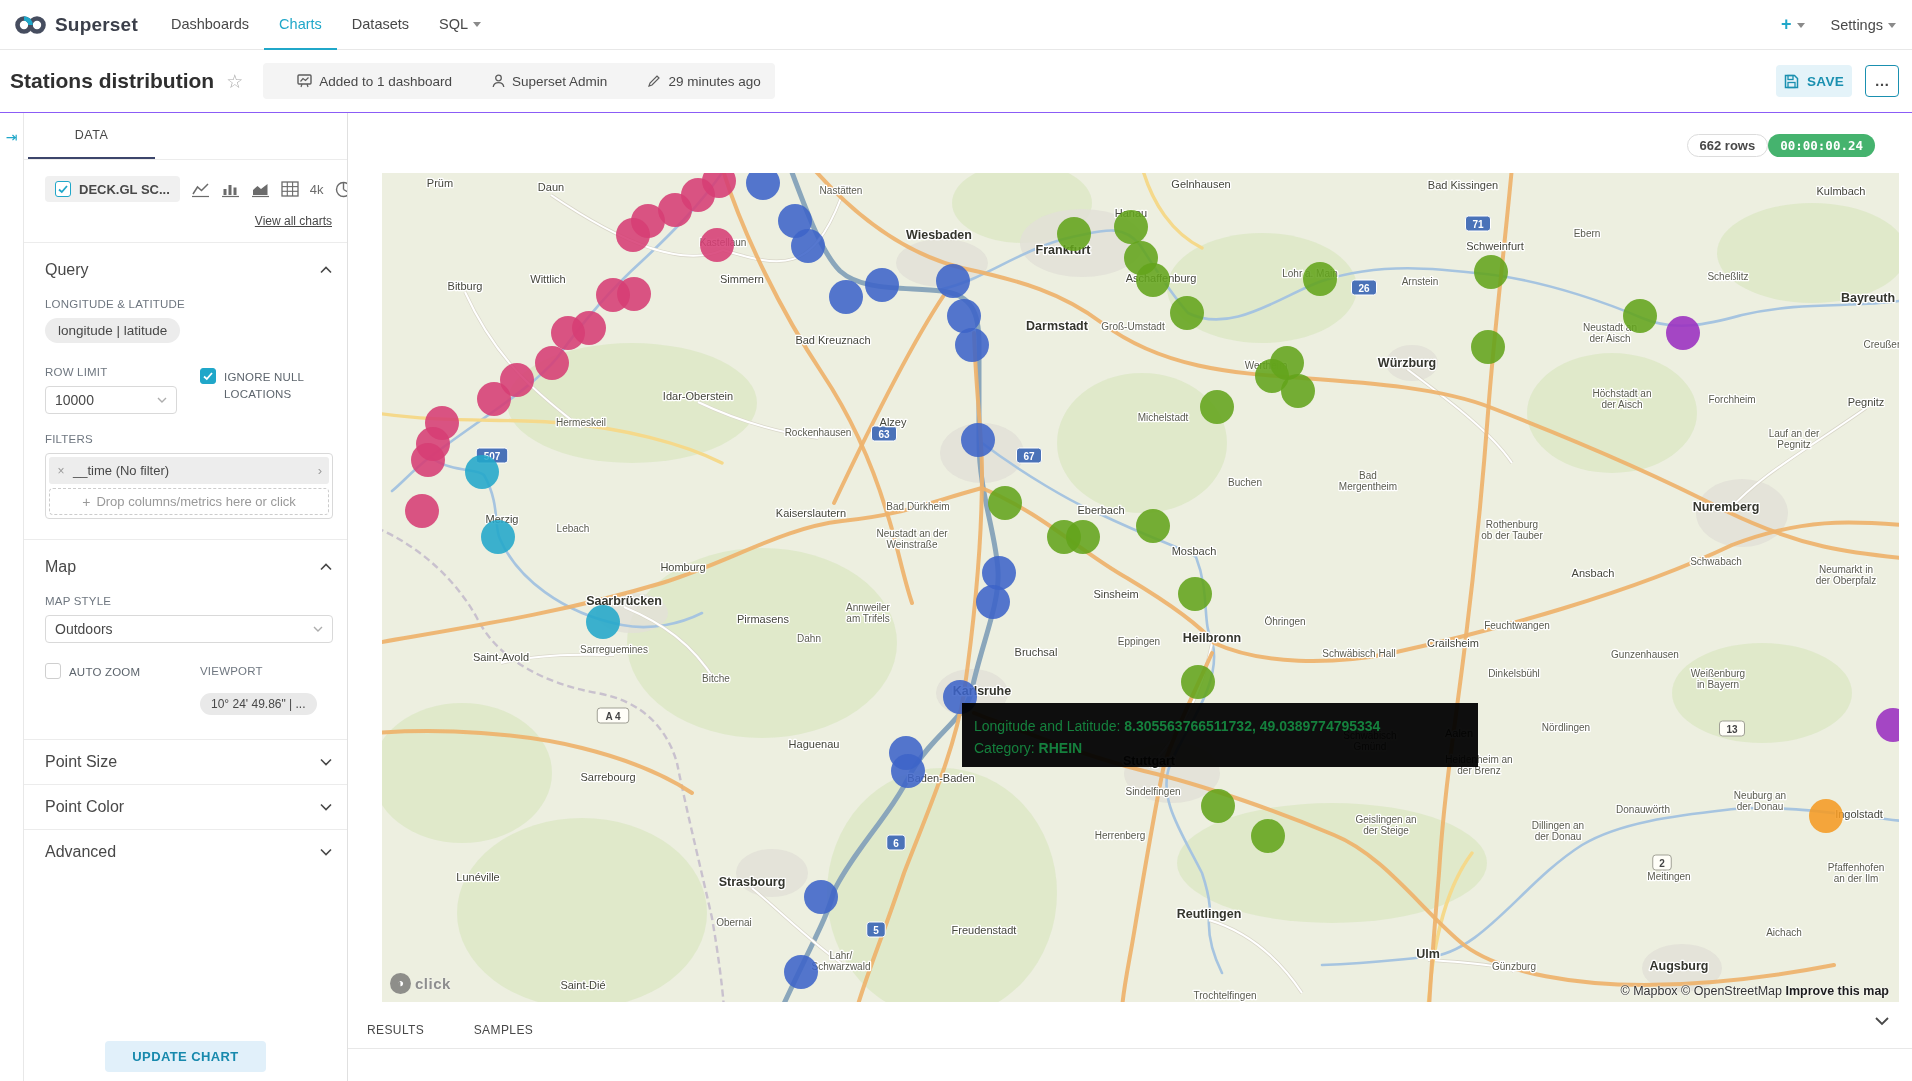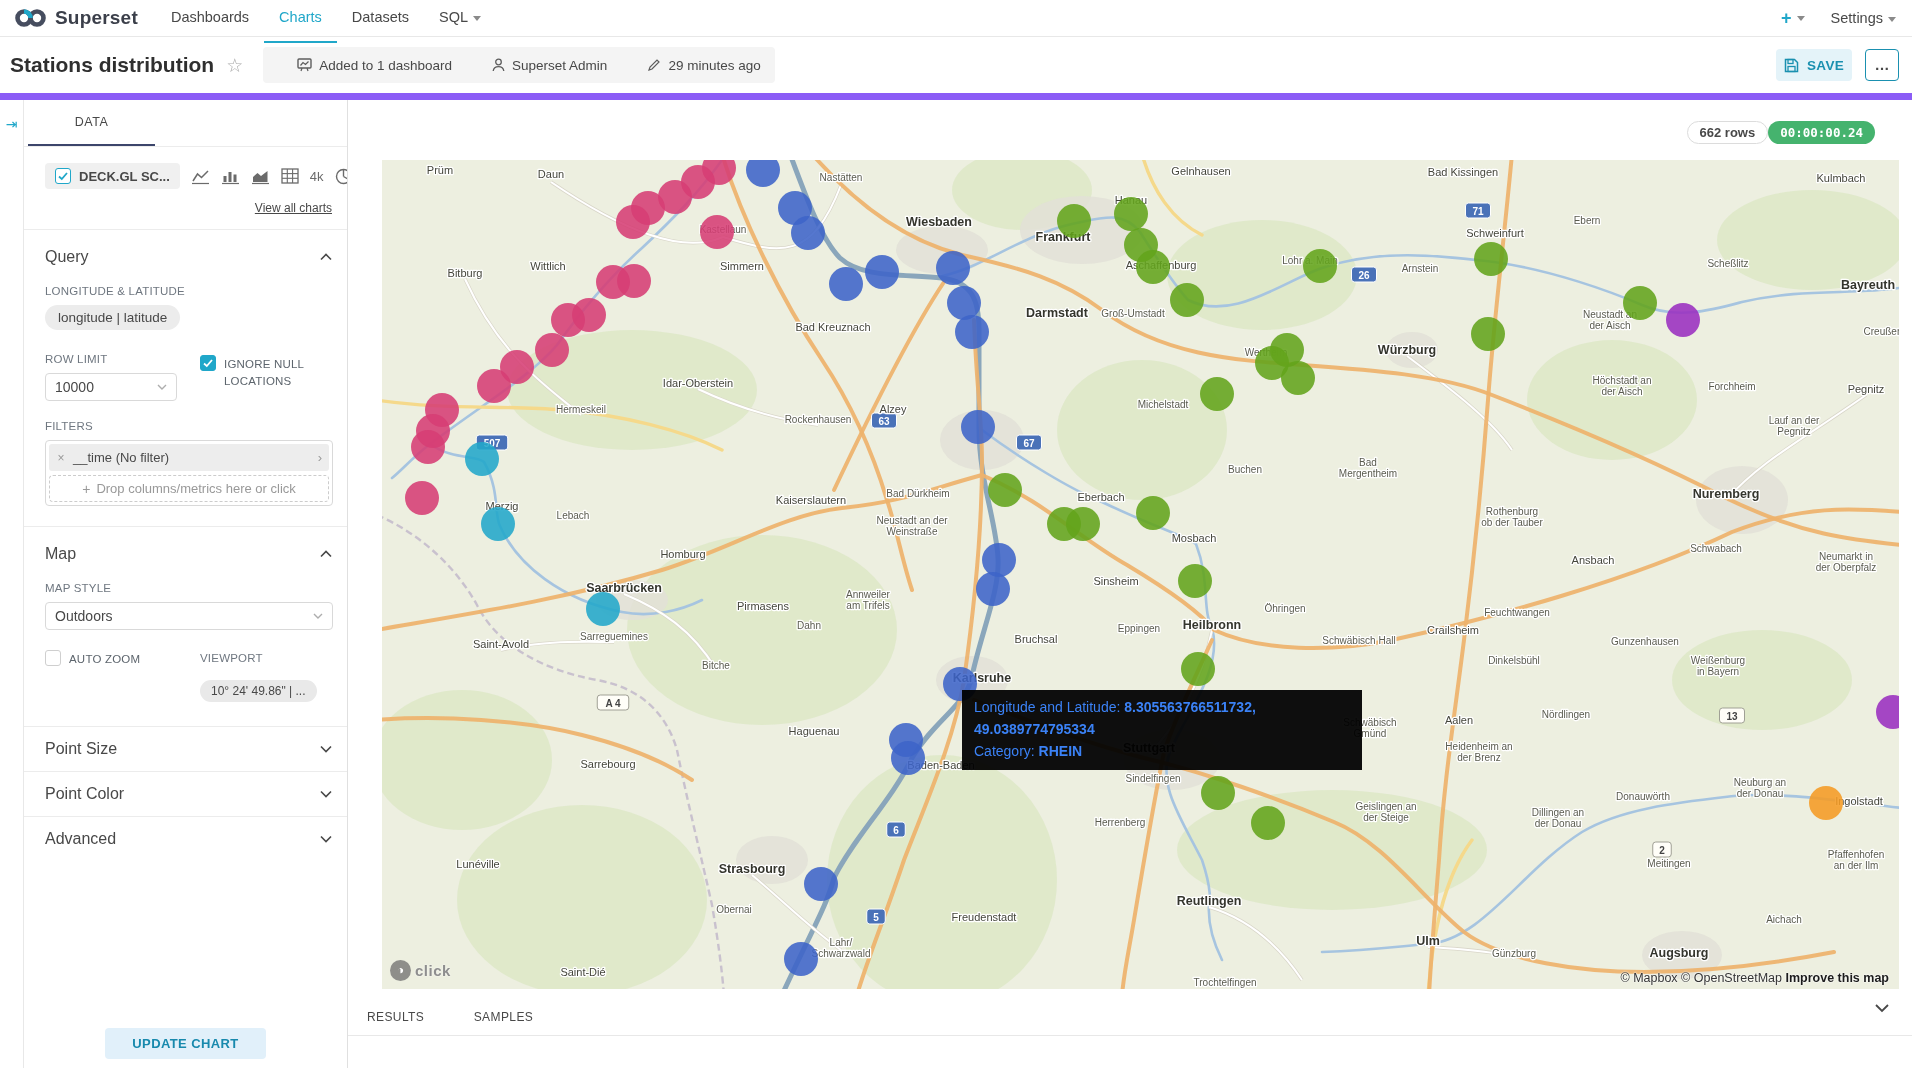--- a/index.html
+++ b/index.html
@@ -1,31 +1,31 @@
 <!DOCTYPE html>
 <html><head>
 <meta charset="utf-8">
 <style>
   * { box-sizing: border-box; margin: 0; padding: 0; }
   html, body { width: 1912px; height: 1081px; overflow: hidden; background: #fff;
     font-family: "Liberation Sans", sans-serif; color: #484848; }
 
   
-  .navbar { height: 37px; display: flex; align-items: center; border-bottom: 1px solid #e8e8e8; background:#fff; position:relative; z-index:30;}
+  .navbar { height: 50px; display: flex; align-items: center; border-bottom: 1px solid #e8e8e8; background:#fff; position:relative; z-index:30;}
   .brand { display:flex; align-items:center; gap:7px; padding-left:14px; }
   .brand-text { font-size:19px; font-weight:bold; color:#3b3f4a; letter-spacing:.2px;}
   .nav-items { display:flex; margin-left:18px; height:50px; }
   .nav-item { padding:0 15px; line-height:48px; font-size:14.5px; color:#484848; cursor:pointer; border-bottom:2px solid transparent;}
   .nav-item.active { color:#20a7c9; border-bottom-color:#20a7c9; }
   .caret { display:inline-block; width:0; height:0; border-left:4px solid transparent; border-right:4px solid transparent; border-top:5px solid #8a8a8a; margin-left:5px; vertical-align:middle;}
   .nav-right { margin-left:auto; display:flex; align-items:center; gap:26px; padding-right:16px; font-size:14.5px;}
   .plus-btn { color:#20a7c9; font-size:18px; font-weight:bold; }
 
   
-  .chart-header { height:63px; display:flex; align-items:center; border-bottom:7px solid #8b5cf6; padding:0 13px 0 10px; background:#fff; position:relative; z-index:20;}
+  .chart-header { height:63px; display:flex; align-items:center; border-bottom:1px solid #8b5cf6; padding:0 13px 0 10px; background:#fff; position:relative; z-index:20;}
   .chart-title { font-size:21px; font-weight:600; color:#2f2f2f; }
   .fav-star { font-size:19px; color:#a9a9a9; margin-left:12px; cursor:pointer;}
   .meta-group { display:flex; align-items:center; gap:20px; background:#f4f4f4; border-radius:4px; height:36px; padding:0 14px; margin-left:20px; font-size:13.5px; color:#484848;}
   .meta-item { display:flex; align-items:center; gap:7px;padding-left:20px;}
   .meta-item svg { flex:none; }
   .header-actions { margin-left:auto; display:flex; align-items:center; gap:13px;}
   .save-btn { display:flex; align-items:center; gap:8px; background:#e4f3f9; color:#1a90b0; border:none; border-radius:4px; height:32px; padding:0 8px; font-size:13.5px; font-weight:bold; letter-spacing:.3px; cursor:pointer; font-family:inherit;}
   .more-btn { width:34px; height:32px; border:1px solid #1a90b0; border-radius:4px; background:#fff; color:#484848; font-size:15px; font-weight:bold; line-height:26px; cursor:pointer;}
 
   
@@ -74,21 +74,21 @@
   .update-wrap { margin-top:auto; padding-bottom:9px; text-align:center;}
   .update-btn { background:#e1f0fa; color:#1789ad; border:none; border-radius:4px; height:31px; padding:0 27px; font-size:13px; font-weight:bold; letter-spacing:.4px; cursor:pointer; font-family:inherit;}
 
   
   .chart-area { position:relative; flex:1; background:#fff;}
   .badges { position:absolute; top:21px; right:37px; display:flex; align-items:center;font-weight:bold;}
   .rows-badge { background:#fff; border:1px solid #dcdcdc; border-radius:12px; padding:3px 12px; font-size:13px; color:#484848;}
   .timer-badge { background:#45b36e; border-radius:12px; padding:4px 12px; font-size:12.5px; color:#fff; font-family:"DejaVu Sans Mono", monospace;}
   .map-box { position:absolute; left:34px; top:60px; width:1517px; height:829px; overflow:hidden; background:#edefe0;}
   .map-box svg { display:block; }
-  .tooltip { position:absolute; left:580px; top:530px; width:400px; background:rgba(0,0,0,.94); color:#3b82f6; font-size:14px; line-height:22px; padding:6px 12px 8px; z-index:5;}
+  .tooltip { position:absolute; left:580px; top:530px; width:516px; background:rgba(0,0,0,.94); color:#15803d; font-size:14px; line-height:22px; padding:12px 12px 8px; z-index:5;}
   .tooltip b { font-weight:bold; }
   .attribution { position:absolute; right:10px; bottom:4px; font-size:12.5px; color:#333; z-index:4; text-shadow:0 0 2px #fff,0 0 2px #fff;}
   .attribution b { color:#1c1c1c; }
   .mb-logo { position:absolute; left:8px; bottom:8px; display:flex; align-items:center; gap:4px; z-index:4;}
   .mb-circle { width:21px; height:21px; border-radius:50%; background:rgba(110,110,110,.75); color:#fff; font-size:12px; text-align:center; line-height:21px;}
   .mb-word { font-size:15px; font-weight:bold; color:#8e8e8e; letter-spacing:.5px; text-shadow:0 0 2px #fff;}
   .south-tabs { position:absolute; left:0; right:0; top:907px;}
   .south-tab { display:inline-block; margin-left:19px; font-size:12px; letter-spacing:.4px; color:#484848; cursor:pointer;}
   .south-tab + .south-tab { margin-left:45px;}
   .south-divider { position:absolute; left:0; right:0; top:935px; border-top:1px solid #e8e8e8;}

